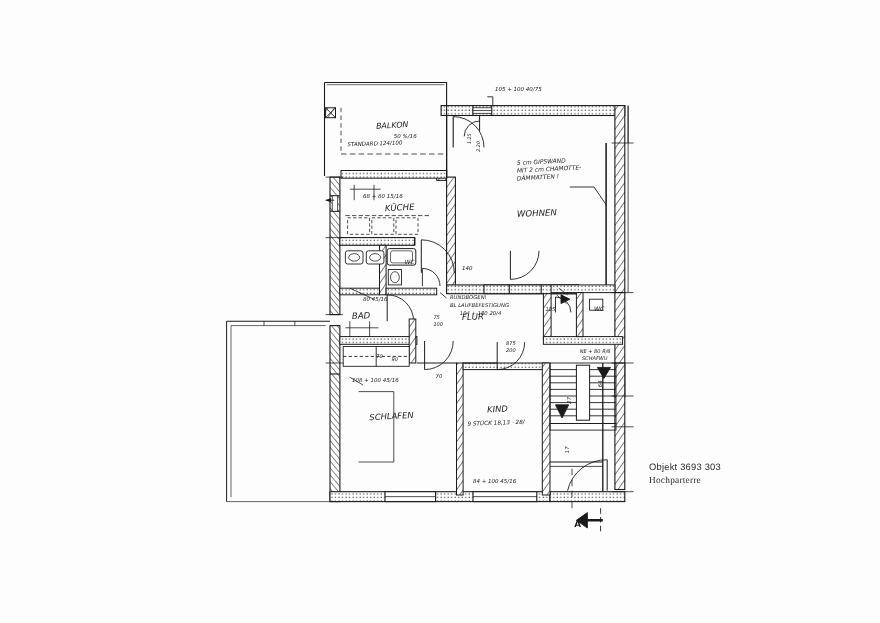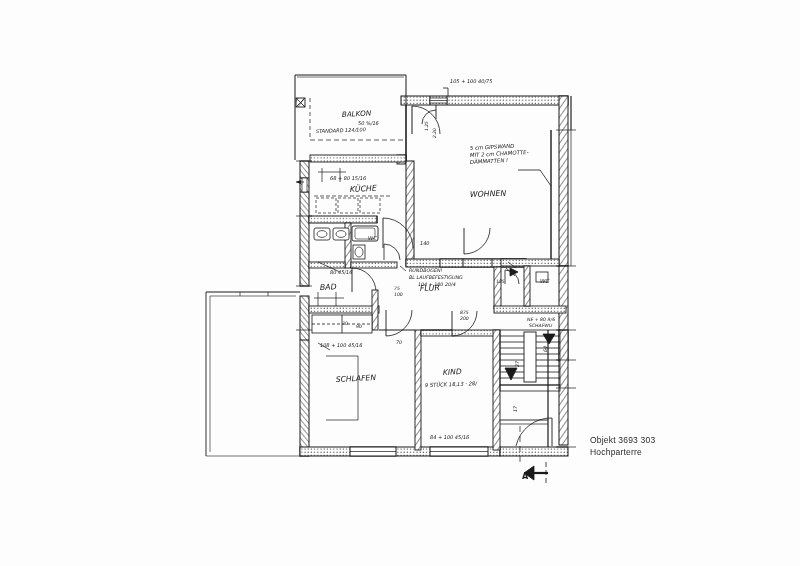--- a/index.html
+++ b/index.html
@@ -2,21 +2,21 @@
 <html><head>
 <meta charset="utf-8">
 <style>
   html,body{margin:0;padding:0;background:#ffffff;}
   body{width:800px;height:566px;overflow:hidden;
        font-family:"Liberation Sans",sans-serif;}
   #sheet{position:relative;width:800px;height:566px;background:#fdfdfd;}
   #plan{position:absolute;left:0;top:0;width:800px;height:566px;}
   .caption{position:absolute;font-size:8.5px;color:#2a2a2a;line-height:12px;
            letter-spacing:.2px;white-space:nowrap;}
-  .caption .l2{display:block;}
+  .caption .l2{display:block;font-family:Liberation Serif, serif;}
   .hand{font-family:"DejaVu Sans",sans-serif;}
 </style>
 </head>
 <body>
 
 <div id="sheet">
 
   <svg id="plan" viewBox="0 0 800 566">
     <defs>
 
@@ -341,18 +341,18 @@
       <text x="428" y="131" font-size="4.4" transform="rotate(-90 428 131)">1.25</text>
       <text x="436" y="138" font-size="4.4" transform="rotate(-90 436 138)">2.20</text>
       <text x="519" y="367" font-size="4.8" transform="rotate(-90 519 367)">27</text>
       <text x="517" y="412" font-size="4.8" transform="rotate(-90 517 412)">17</text>
       <text x="547" y="352" font-size="4.8" transform="rotate(-90 547 352)">64</text>
 
       <text x="522" y="479" font-size="8" font-style="normal" font-weight="bold">A</text>
     </g>
   </svg>
 
-  <div class="caption" style="left:590px; top:418px;margin-top:16px;">
+  <div class="caption" style="left:590px; top:418px;">
     <span>Objekt 3693 303</span>
     <span class="l2">Hochparterre</span>
   </div>
 
 </div>
 
 </body></html>

